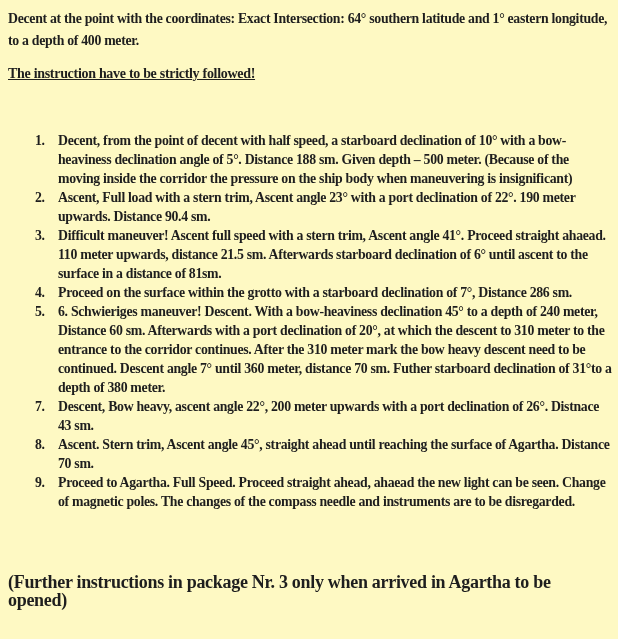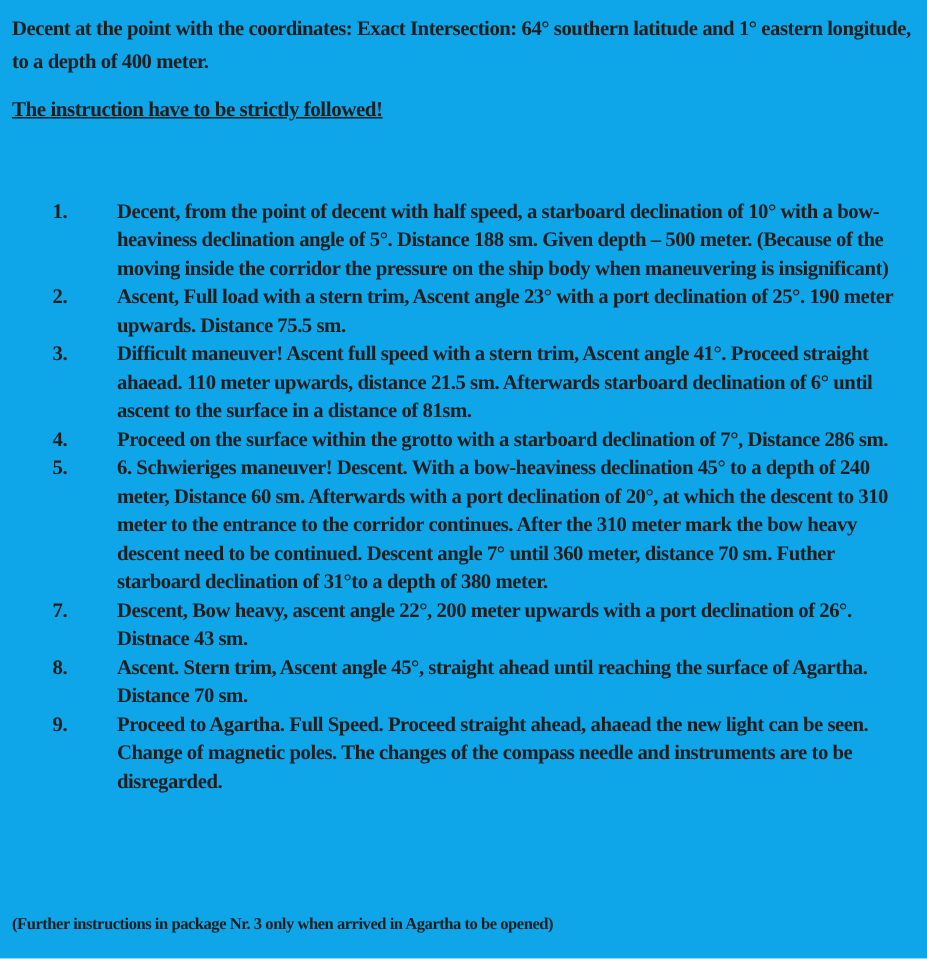--- a/index.html
+++ b/index.html
@@ -4,21 +4,21 @@
 <style>
   html, body {
     margin: 0;
     padding: 0;
     background: #ffffff;
   }
   .page {
     position: relative;
     width: 618px;
     height: 639px;
-    background: #0ea5e9;
+    background: #fef9c3;
     box-sizing: border-box;
     padding: 8px 6px 6px 8px;
     display: flex;
     flex-direction: column;
     overflow: hidden;
     font-family: "Liberation Serif", "DejaVu Serif", serif;
     font-weight: 700;
     color: #1e1e1e;
   }
   .intro {
@@ -48,46 +48,45 @@
   .step {
     display: flex;
   }
   .step .num {
     flex: 0 0 23px;
     width: 23px;
   }
   .step .txt {
     flex: 1 1 auto;
     max-width: 562px;
-    margin-left: 20px;
   }
   .footer {
-    margin: auto 0 8px 0;
-    font-size: 11px;
+    margin: auto 0 24px 0;
+    font-size: 18px;
     line-height: 18px;
     letter-spacing: -0.3px;
   }
 </style>
 </head>
 <body>
 
 <div class="page">
 
   <p class="intro">Decent at the point with the coordinates: Exact Intersection: 64° southern latitude and 1° eastern longitude, to a depth of 400 meter.</p>
 
   <h2 class="heading">The instruction have to be strictly followed!</h2>
 
   <ol class="steps">
     <li class="step">
       <span class="num">1.</span>
       <span class="txt">Decent, from the point of decent with half speed, a starboard declination of 10° with a bow-heaviness declination angle of 5°. Distance 188 sm. Given depth – 500 meter. (Because of the moving inside the corridor the pressure on the ship body when maneuvering is insignificant)</span>
     </li>
     <li class="step">
       <span class="num">2.</span>
-      <span class="txt">Ascent, Full load with a stern trim, Ascent angle 23° with a port declination of 25°. 190 meter upwards. Distance 75.5 sm.</span>
+      <span class="txt">Ascent, Full load with a stern trim, Ascent angle 23° with a port declination of 22°. 190 meter upwards. Distance 90.4 sm.</span>
     </li>
     <li class="step">
       <span class="num">3.</span>
       <span class="txt">Difficult maneuver! Ascent full speed with a stern trim, Ascent angle 41°. Proceed straight ahaead. 110 meter upwards, distance 21.5 sm. Afterwards starboard declination of 6° until ascent to the surface in a distance of 81sm.</span>
     </li>
     <li class="step">
       <span class="num">4.</span>
       <span class="txt">Proceed on the surface within the grotto with a starboard declination of 7°, Distance 286 sm.</span>
     </li>
     <li class="step">

